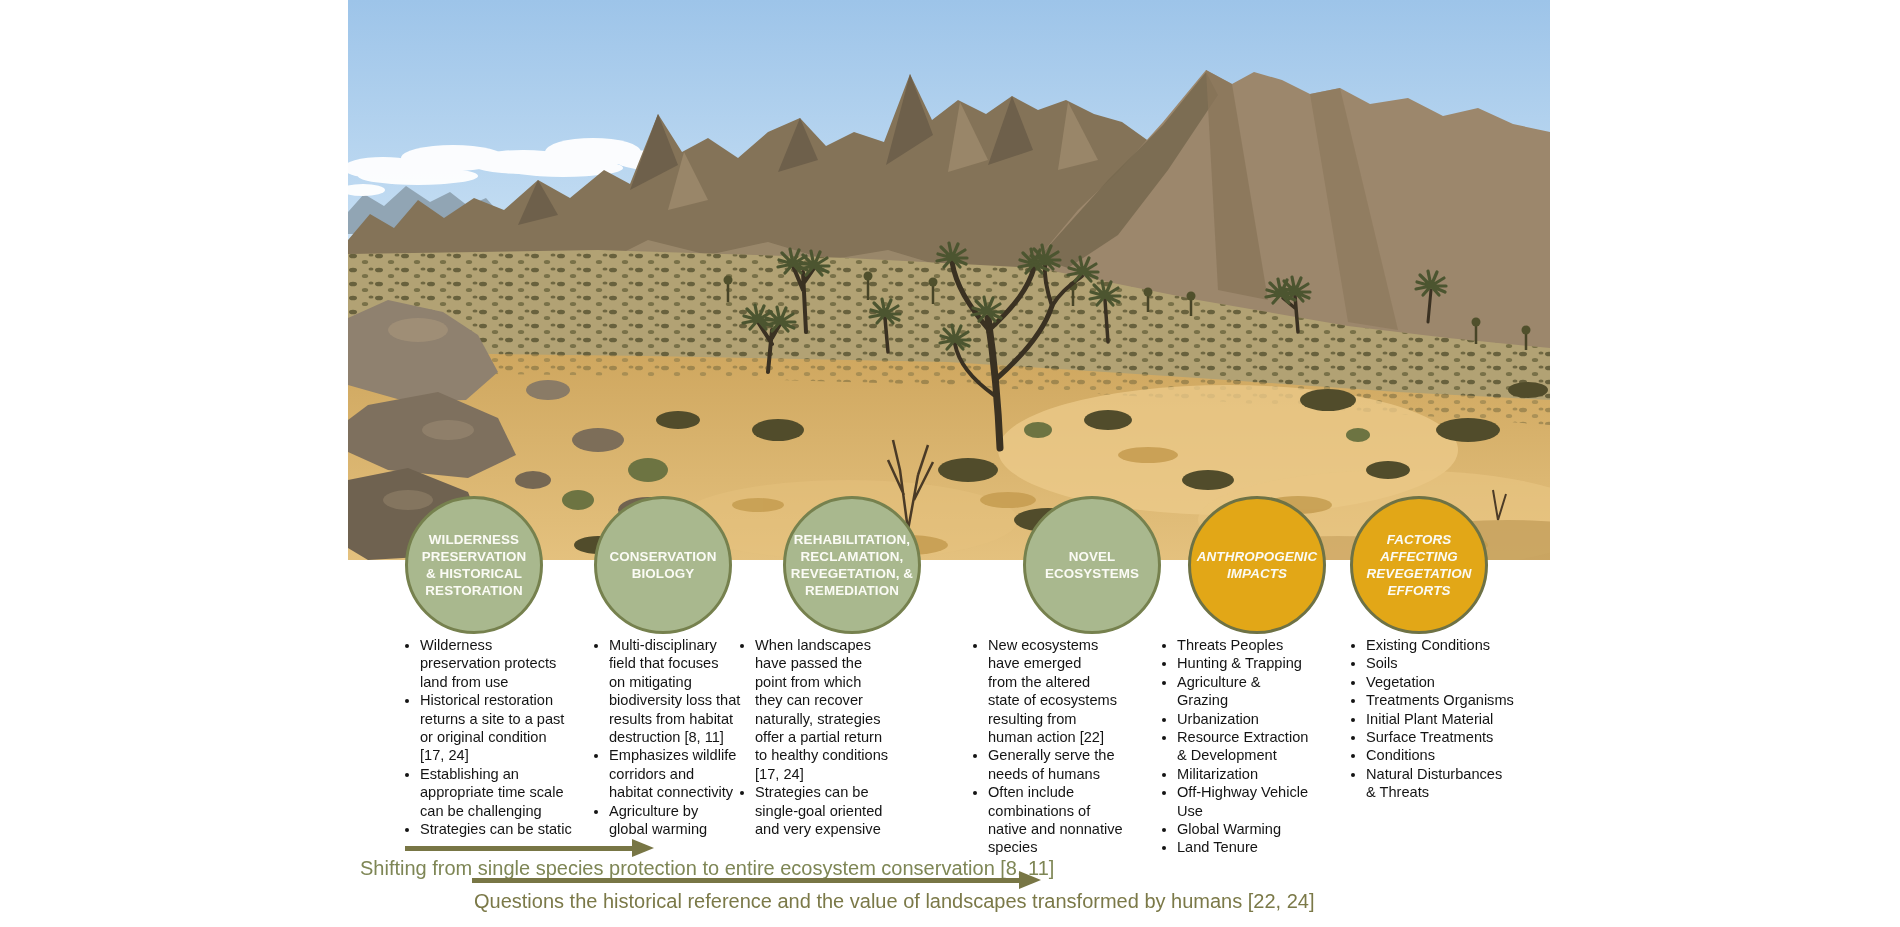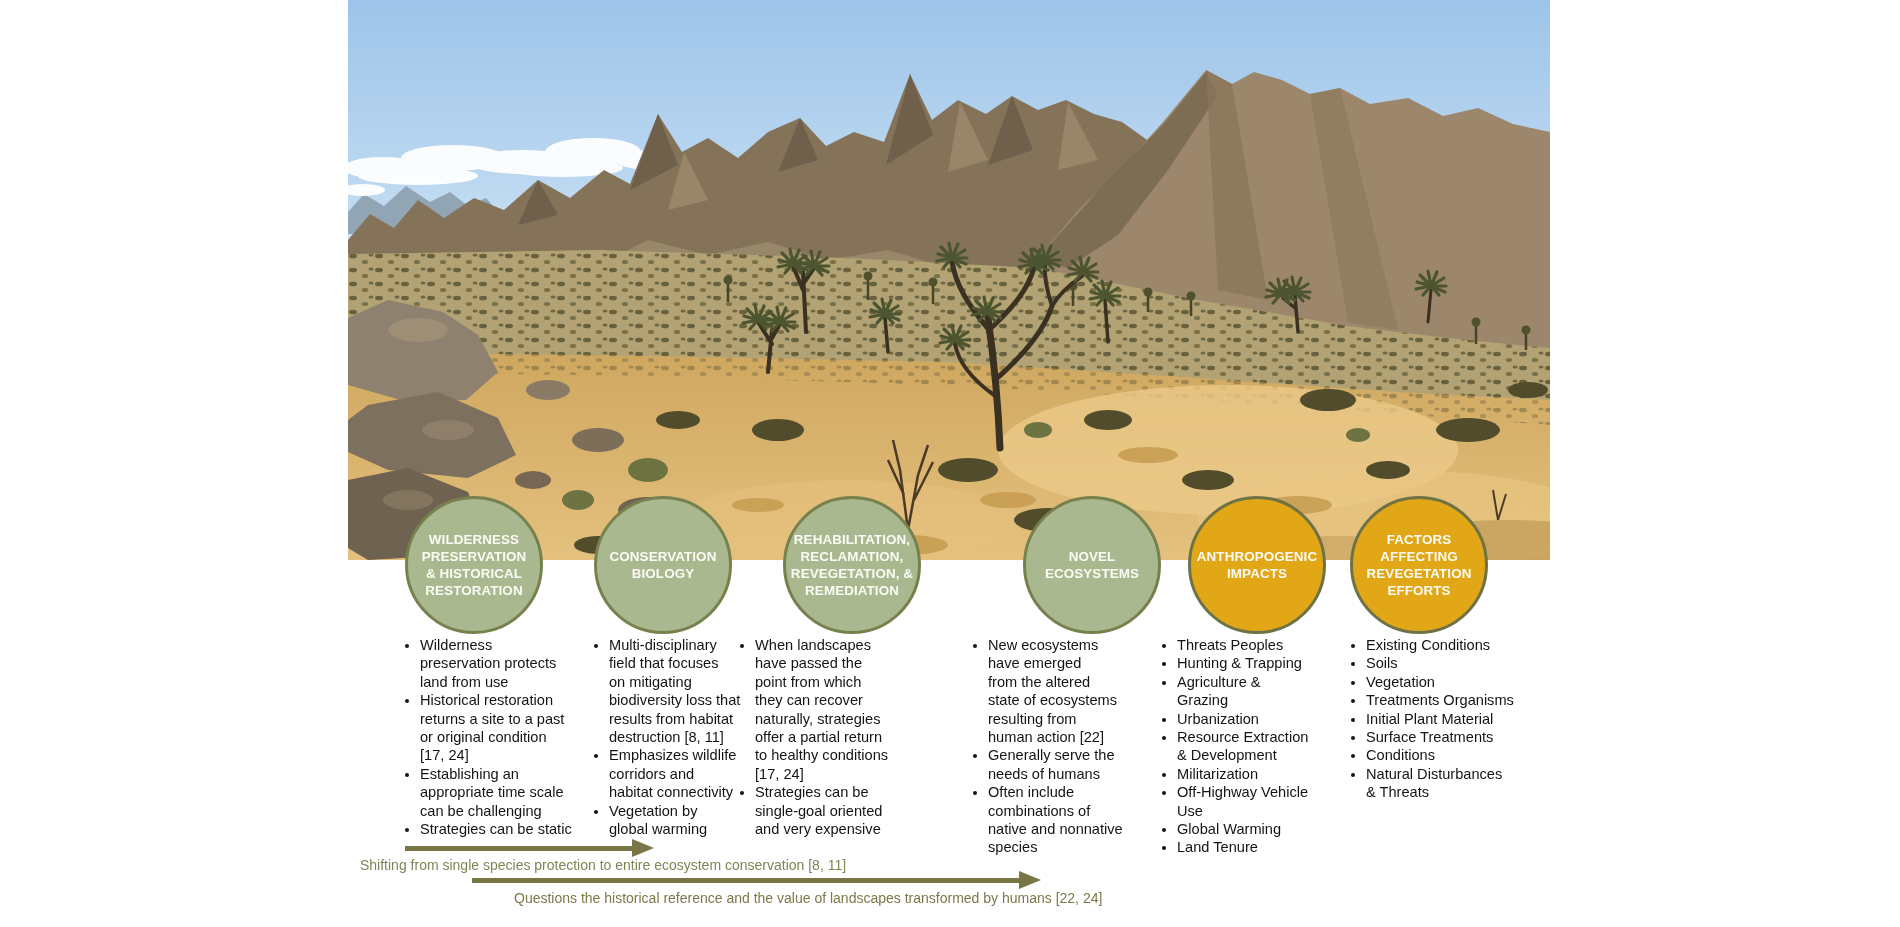--- a/index.html
+++ b/index.html
@@ -11,43 +11,43 @@
   .photo{position:absolute;left:348px;top:0;width:1202px;height:560px;overflow:hidden;}
   .photo svg{display:block;}
 
   .circle{
     position:absolute;top:496px;width:138px;height:138px;border-radius:50%;
     box-sizing:border-box;border:3px solid var(--circle-green-border,#76814e);
     background:var(--circle-green,#a9b88e);
     display:flex;align-items:center;justify-content:center;text-align:center;
     z-index:5;
   }
-  .circle.gold{background:var(--circle-gold,#e2a717);border-color:var(--circle-gold-border,#6e7245);}
+  .circle.gold{background:var(--circle-gold,#e2a717);border-color:var(--circle-gold-border,#6e7245);font-style:italic;}
   .circle .t{
     width:100%;white-space:pre-line;color:var(--title-text,#fbfbf5);
     font-weight:bold;font-size:13.4px;line-height:17px;letter-spacing:.1px;
   }
 
   .col{position:absolute;top:636px;width:186px;}
   .col ul{margin:0;padding-left:17px;}
   .col li{
     font-size:14.6px;line-height:18.4px;color:var(--bullet-text,#141414);
     white-space:pre-line;
   }
 
   .arrow{position:absolute;height:19px;}
   .arrow .shaft{position:absolute;left:0;top:7px;height:5px;background:var(--arrow,#787645);}
   .arrow .head{
     position:absolute;top:0;width:0;height:0;
     border-top:9.5px solid transparent;border-bottom:9.5px solid transparent;
     border-left:22px solid var(--arrow,#787645);
   }
-  .caption{position:absolute;margin:0;font-size:14px;}
+  .caption{position:absolute;margin:0;font-size:20px;}
   #cap1{left:360px;top:857px;color:var(--caption-1,#7e8655);}
-  #cap2{left:474px;top:890px;color:var(--caption-2,#7b7948);margin-left:40px;}
+  #cap2{left:474px;top:890px;color:var(--caption-2,#7b7948);}
 </style>
 </head>
 <body>
 
 <div class="photo" aria-label="Desert landscape photo: rocky mountain range under a blue sky with clouds on the left, golden desert floor scattered with Joshua trees, shrubs and boulders in the foreground">
 <svg width="1202" height="560" viewBox="0 0 1202 560" xmlns="http://www.w3.org/2000/svg">
   <defs>
     <linearGradient id="sky" x1="0" y1="0" x2="0" y2="1">
       <stop offset="0" stop-color="#9dc4e9"></stop>
           <stop offset="0.7" stop-color="#c2dcf2"></stop>
@@ -264,21 +264,21 @@
   <ul>
       <li>Multi-disciplinary
 field that focuses
 on mitigating
 biodiversity loss that
 results from habitat
 destruction [8, 11]</li>
       <li>Emphasizes wildlife
 corridors and
 habitat connectivity</li>
-      <li>Vegetation by
+      <li>Agriculture by
 global warming</li>
     </ul>
 </div>
 <div class="col" style="left:738px">
   <ul>
       <li>When landscapes
 have passed the
 point from which
 they can recover
 naturally, strategies

